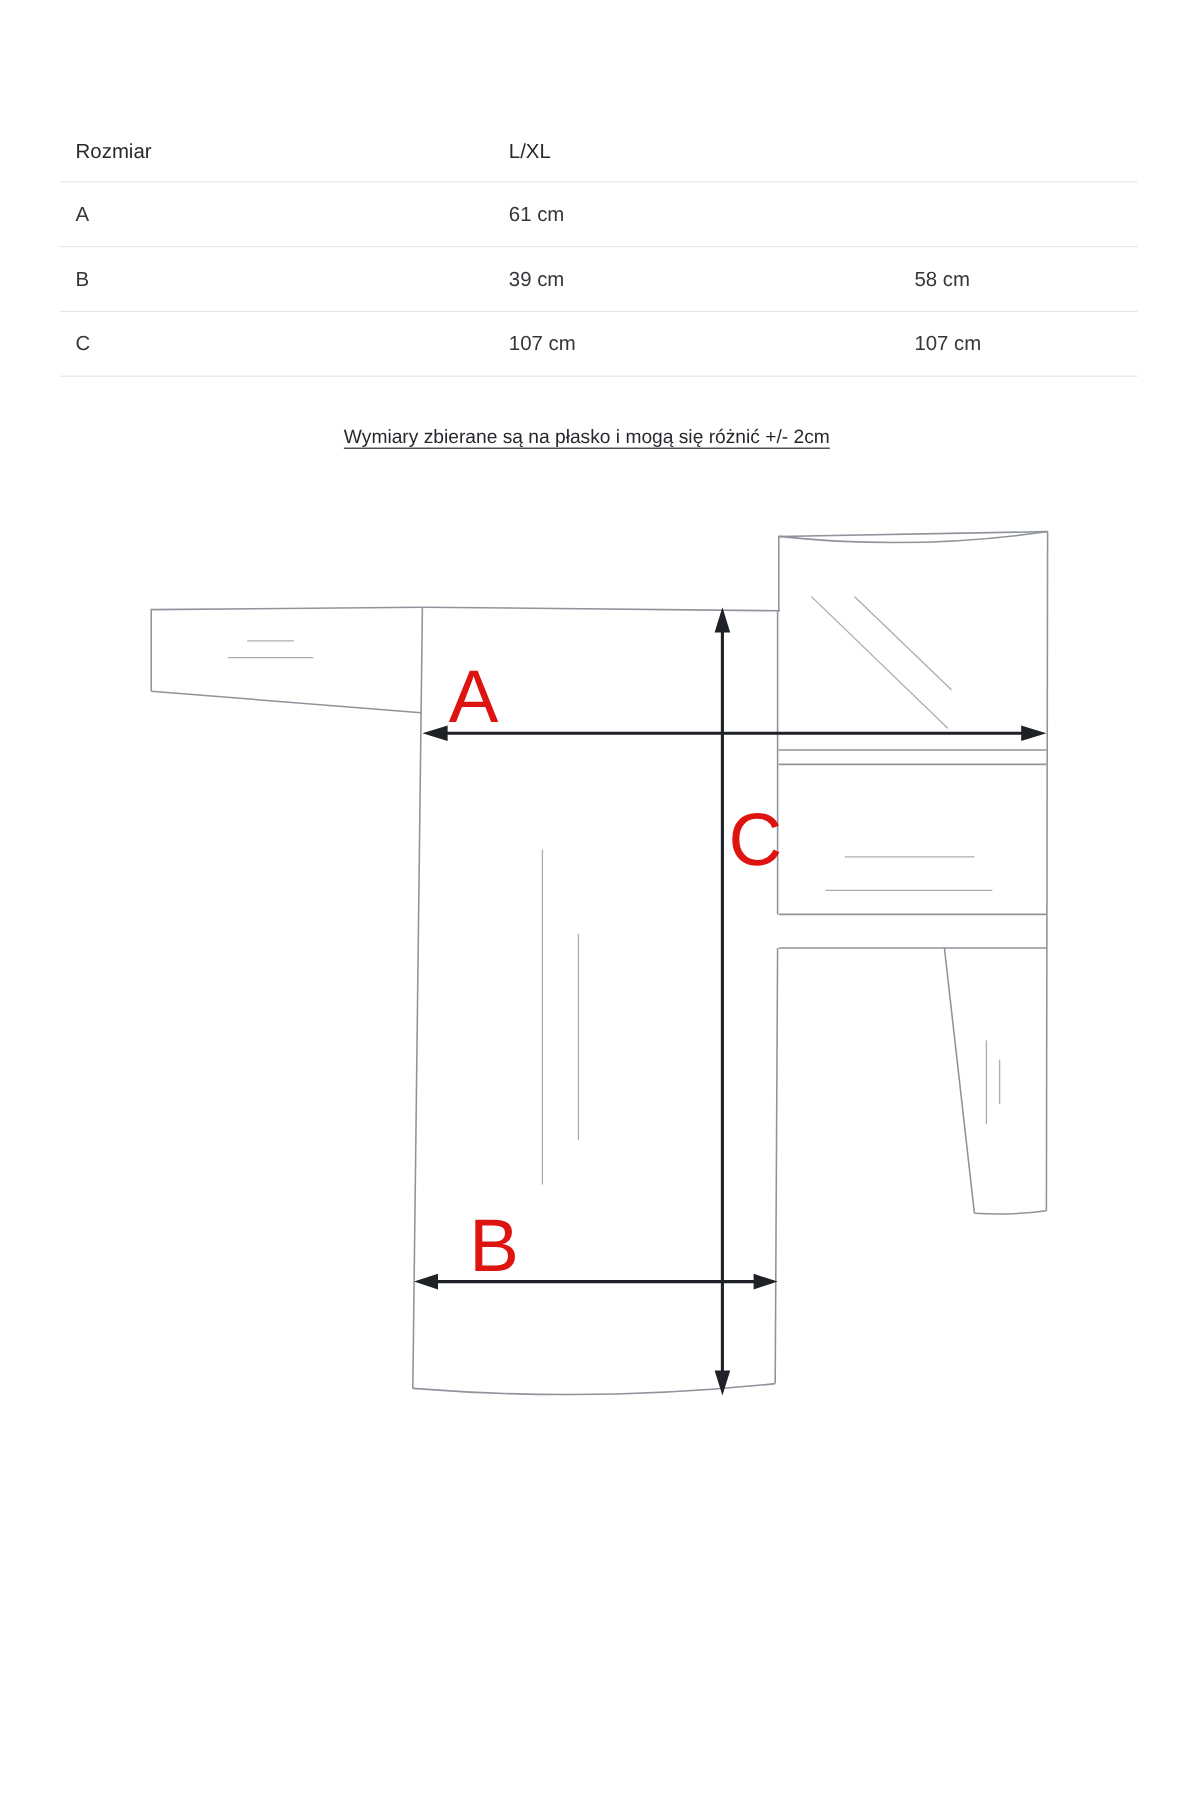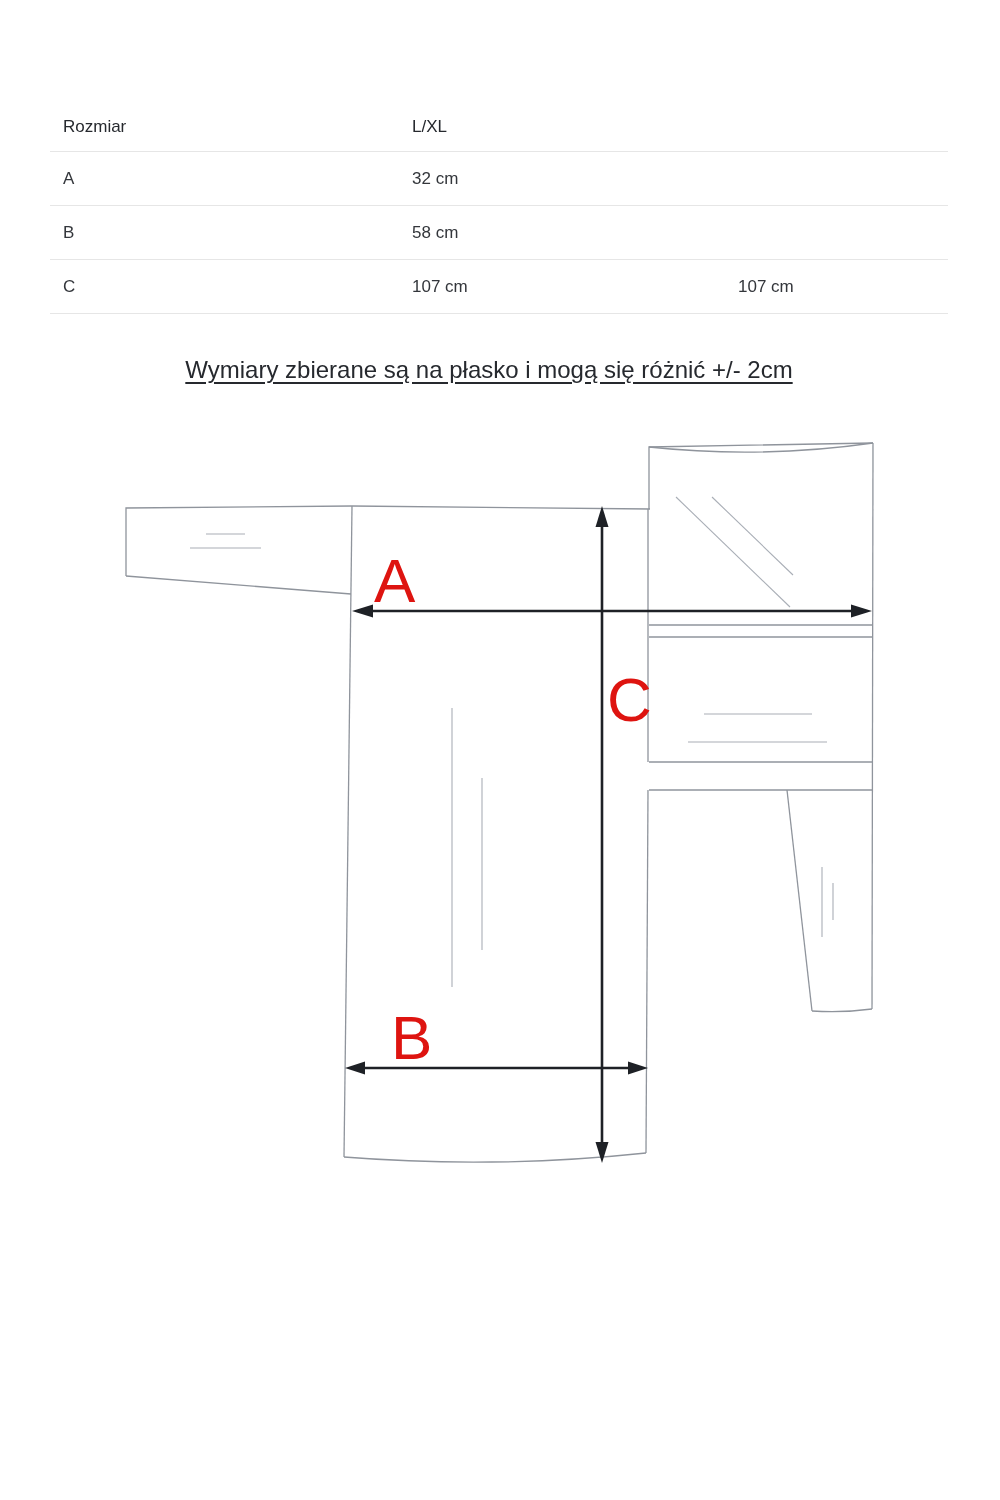--- a/index.html
+++ b/index.html
@@ -13,33 +13,34 @@
   }
   
   .size-table{
     position:absolute;
     left:50px;top:102px;width:898px;
   }
   .t-row{
     display:flex;align-items:center;
     border-bottom:1px solid #e6e6e6;
     font-size:17px;
+    gap:12px;
   }
   .t-row.header{height:49px;font-weight:500;color:#26292e;}
   .t-row.body-row{height:53px;font-weight:400;color:#33363b;}
   .cell{box-sizing:border-box;}
   .c1{width:362px;padding-left:13px;}
   .c2{width:326px;}
   .c3{flex:1;}
   
   .note{
     position:absolute;
     left:0;top:356px;width:978px;
     text-align:center;
-    font-size:24px;
+    font-size:16px;
     font-weight:500;
     color:#26292e;
     text-decoration:underline;
     text-underline-offset:4px;
   }
   
   svg.diagram{position:absolute;left:0;top:0;width:1000px;height:1500px;}
   .outline{stroke:#8f949c;stroke-width:1.3;fill:none;}
   .mark{stroke:#a9aeb6;stroke-width:1.1;fill:none;}
   .dim{stroke:#1e2126;stroke-width:2.6;fill:none;}
@@ -56,24 +57,25 @@
 
 <div class="page">
 
   <div class="size-table">
     <div class="t-row header">
       <div class="cell c1">Rozmiar</div>
       <div class="cell c3">L/XL</div>
     </div>
     <div class="t-row body-row">
       <div class="cell c1">A</div>
-      <div class="cell c3">32 cm</div>
+      <div class="cell c3">61 cm</div>
     </div>
     <div class="t-row body-row">
       <div class="cell c1">B</div>
+      <div class="cell c2">39 cm</div>
       <div class="cell c3">58 cm</div>
     </div>
     <div class="t-row body-row">
       <div class="cell c1">C</div>
       <div class="cell c2">107 cm</div>
       <div class="cell c3">107 cm</div>
     </div>
   </div>
 
   <div class="note">Wymiary zbierane są na płasko i mogą się różnić +/- 2cm</div>

